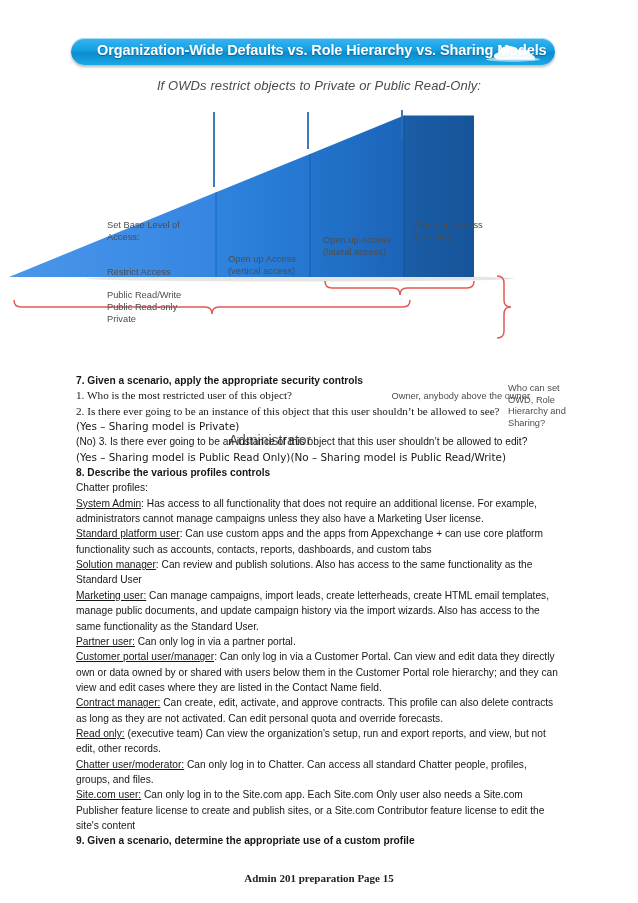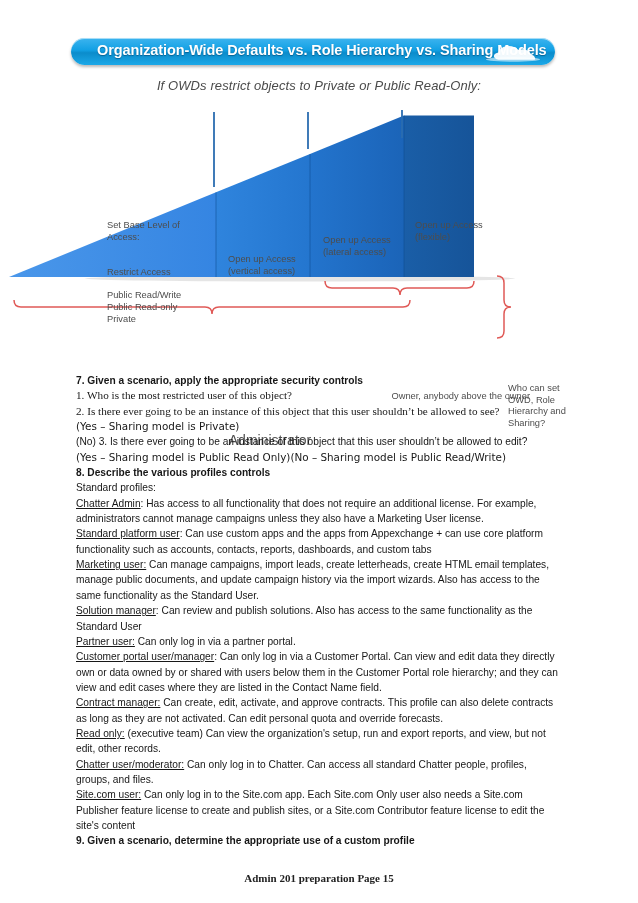--- a/index.html
+++ b/index.html
@@ -234,25 +234,25 @@
 </div>
 
 <div class="doc">
     <p class="bold">7. Given a scenario, apply the appropriate security controls</p>
     <p class="serif">1.    Who is the most restricted user of this object?</p>
     <p class="serif">2.   Is there ever going to be an instance of this object that this user shouldn’t be allowed to see?</p>
     <p class="sans-alt">(Yes – Sharing model is Private)</p>
     <p>(No) 3. Is there ever going to be an instance of this object that this user shouldn’t be allowed to edit?</p>
     <p class="sans-alt">(Yes – Sharing model is Public Read Only)(No – Sharing model is Public Read/Write)</p>
     <p class="bold">8. Describe the various profiles controls</p>
-    <p>Standard profiles:</p>
-    <p><u>Chatter Admin</u>: Has access to all functionality that does not require an additional license. For example, administrators cannot manage campaigns unless they also have a Marketing User license.</p>
+    <p>Chatter profiles:</p>
+    <p><u>System Admin</u>: Has access to all functionality that does not require an additional license. For example, administrators cannot manage campaigns unless they also have a Marketing User license.</p>
     <p><u>Standard platform user</u>: Can use custom apps and the apps from Appexchange + can use core platform functionality such as accounts, contacts, reports, dashboards, and custom tabs</p>
+    <p><u>Solution manager</u>: Can review and publish solutions. Also has access to the same functionality as the Standard User</p>
     <p><u>Marketing user:</u> Can manage campaigns, import leads, create letterheads, create HTML email templates, manage public documents, and update campaign history via the import wizards. Also has access to the same functionality as the Standard User.</p>
-    <p><u>Solution manager</u>: Can review and publish solutions. Also has access to the same functionality as the Standard User</p>
     <p><u>Partner user:</u> Can only log in via a partner portal.</p>
     <p><u>Customer portal user/manager</u>: Can only log in via a Customer Portal. Can view and edit data they directly own or data owned by or shared with users below them in the Customer Portal role hierarchy; and they can view and edit cases where they are listed in the Contact Name field.</p>
     <p><u>Contract manager:</u> Can create, edit, activate, and approve contracts. This profile can also delete contracts as long as they are not activated. Can edit personal quota and override forecasts.</p>
     <p><u>Read only:</u> (executive team) Can view the organization's setup, run and export reports, and view, but not edit, other records.</p>
     <p><u>Chatter user/moderator:</u> Can only log in to Chatter. Can access all standard Chatter people, profiles, groups, and files.</p>
     <p><u>Site.com user:</u> Can only log in to the Site.com app. Each Site.com Only user also needs a Site.com Publisher feature license to create and publish sites, or a Site.com Contributor feature license to edit the site's content</p>
     <p class="bold">9. Given a scenario, determine the appropriate use of a custom profile</p>
   </div>
 
 <div class="footer">Admin 201 preparation Page 15</div>

